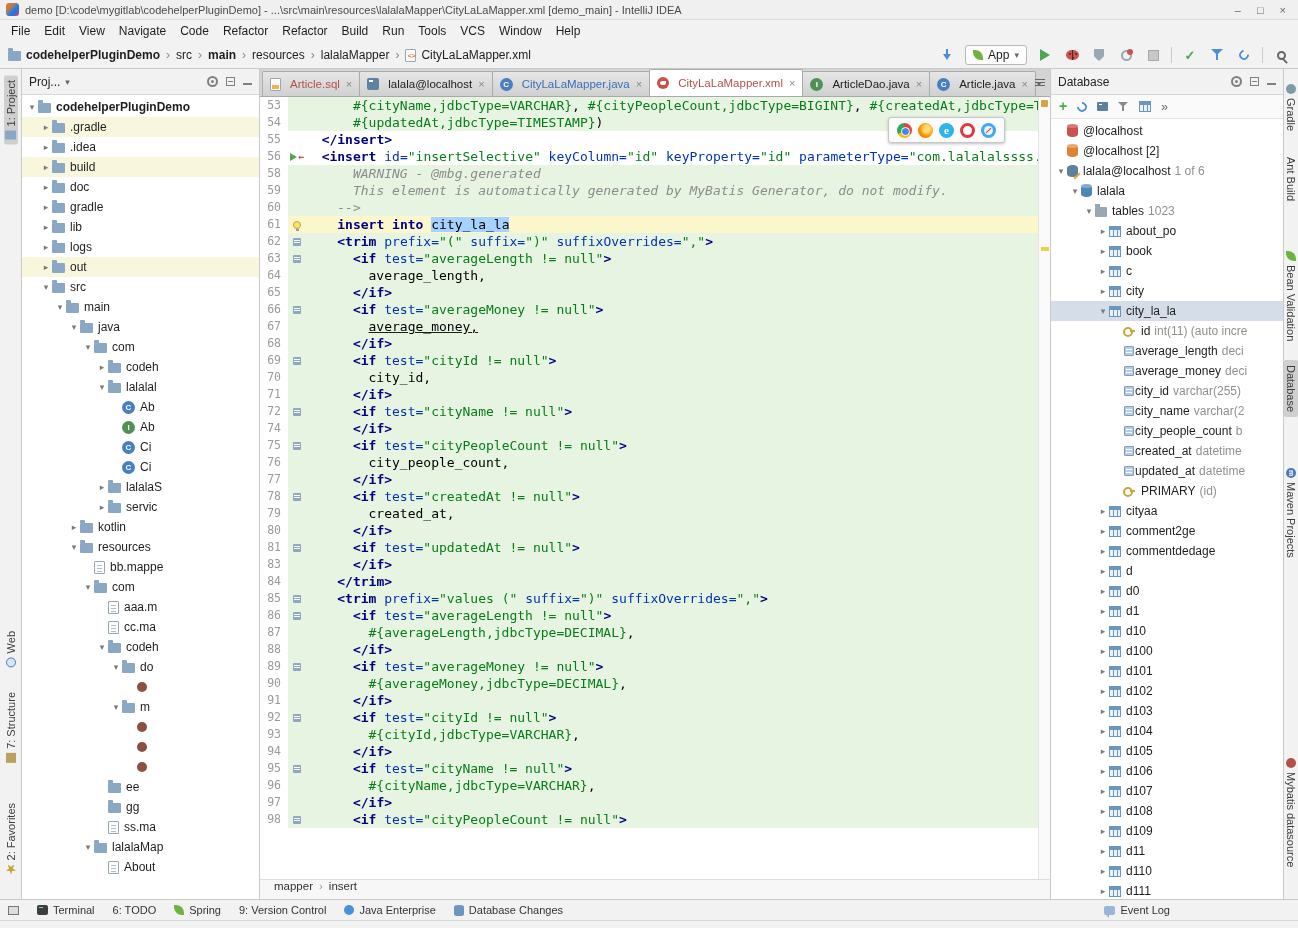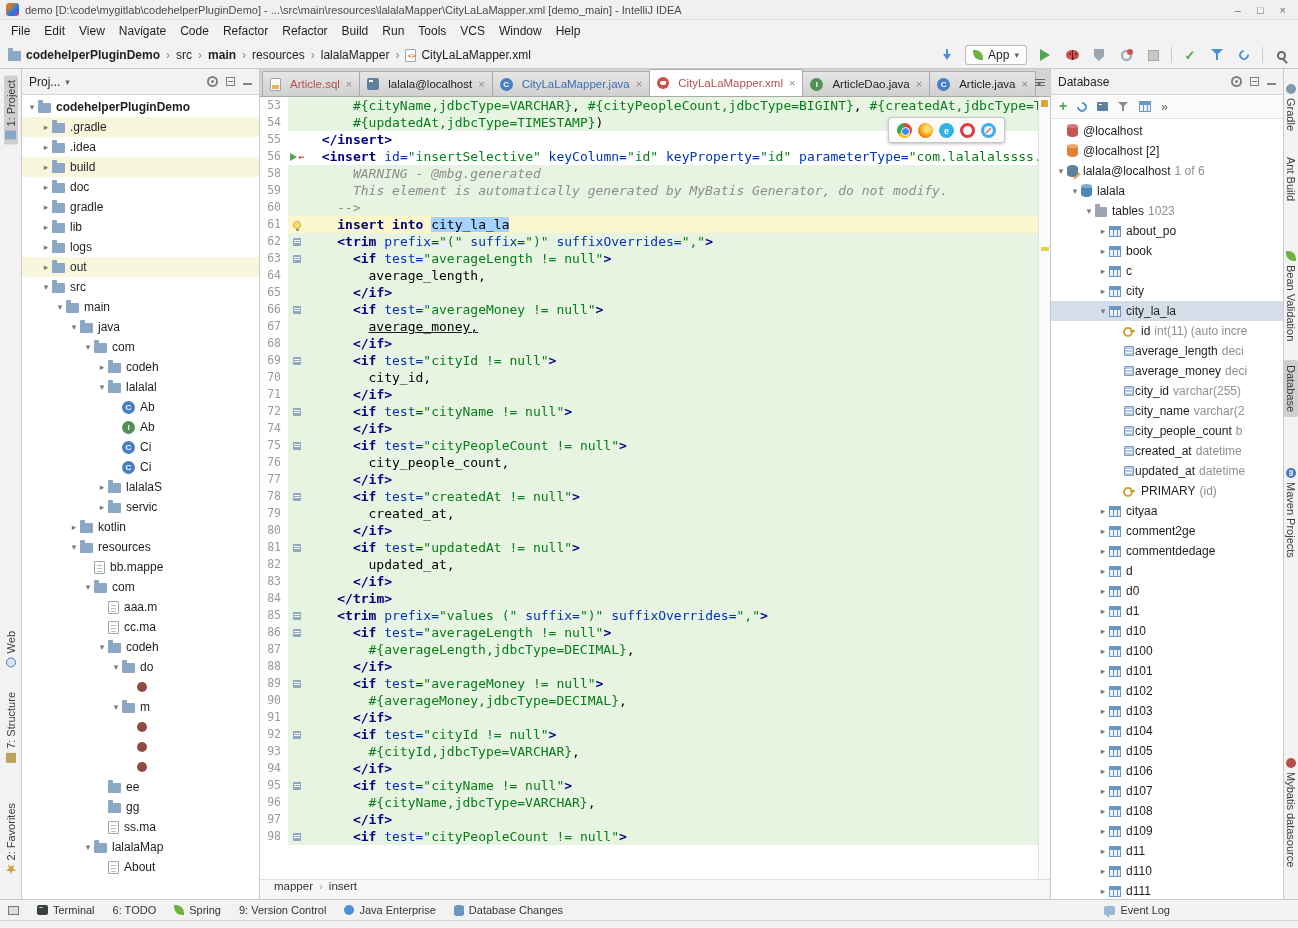--- a/index.html
+++ b/index.html
@@ -723,25 +723,20 @@
               <div class="ecode" style="padding-left: 46.92px;"><span class="sg-t">&lt;/if&gt;</span></div>
             </div>
             <div class="eline bg-g">
               <span class="lnum">81</span>
               <span class="gslot">
                 <span class="g-db"></span>
               </span>
               <div class="ecode" style="padding-left: 46.92px;"><span class="sg-t">&lt;if</span><span class="sg-a"> test=</span><span class="sg-s">"updatedAt != null"</span><span class="sg-t">&gt;</span></div>
             </div>
             <div class="eline bg-g">
-              <span class="lnum">82</span>
-              <span class="gslot"></span>
-              <div class="ecode" style="padding-left: 62.56px;"><span class="sg-p">updated_at,</span></div>
-            </div>
-            <div class="eline bg-g">
               <span class="lnum">83</span>
               <span class="gslot"></span>
               <div class="ecode" style="padding-left: 46.92px;"><span class="sg-t">&lt;/if&gt;</span></div>
             </div>
             <div class="eline bg-g">
               <span class="lnum">84</span>
               <span class="gslot"></span>
               <div class="ecode" style="padding-left: 31.28px;"><span class="sg-t">&lt;/trim&gt;</span></div>
             </div>
             <div class="eline bg-g">

